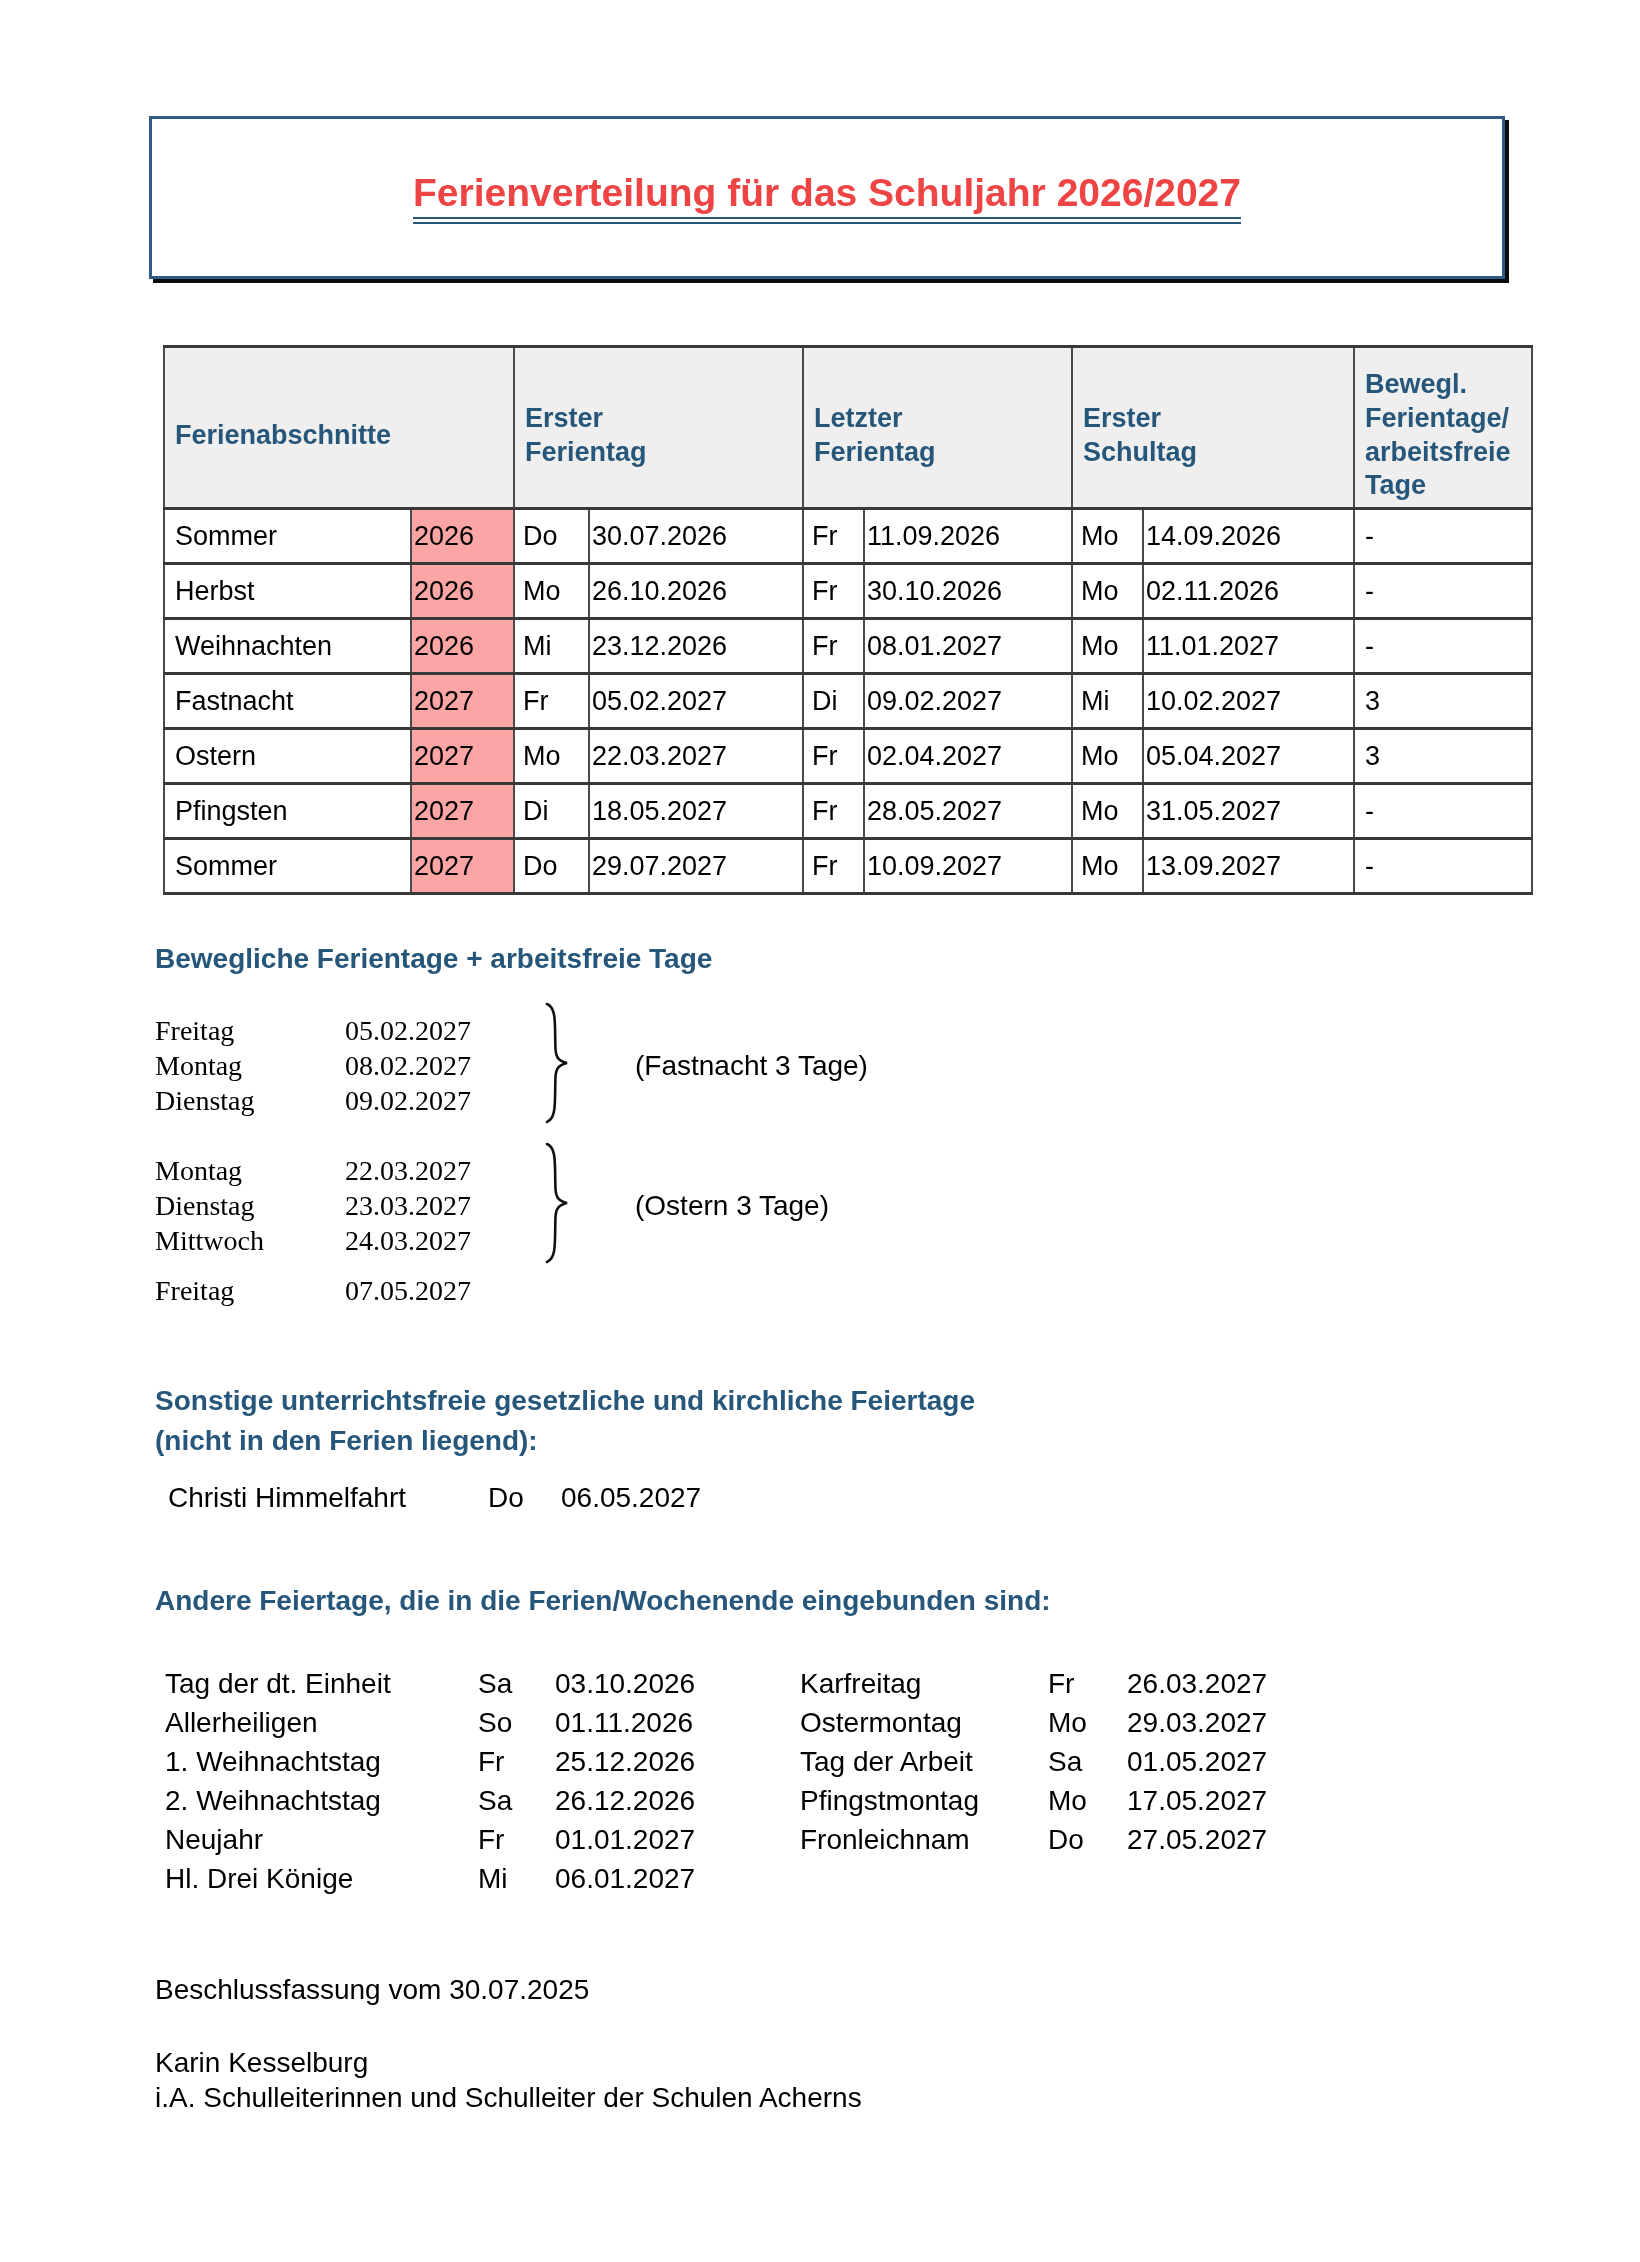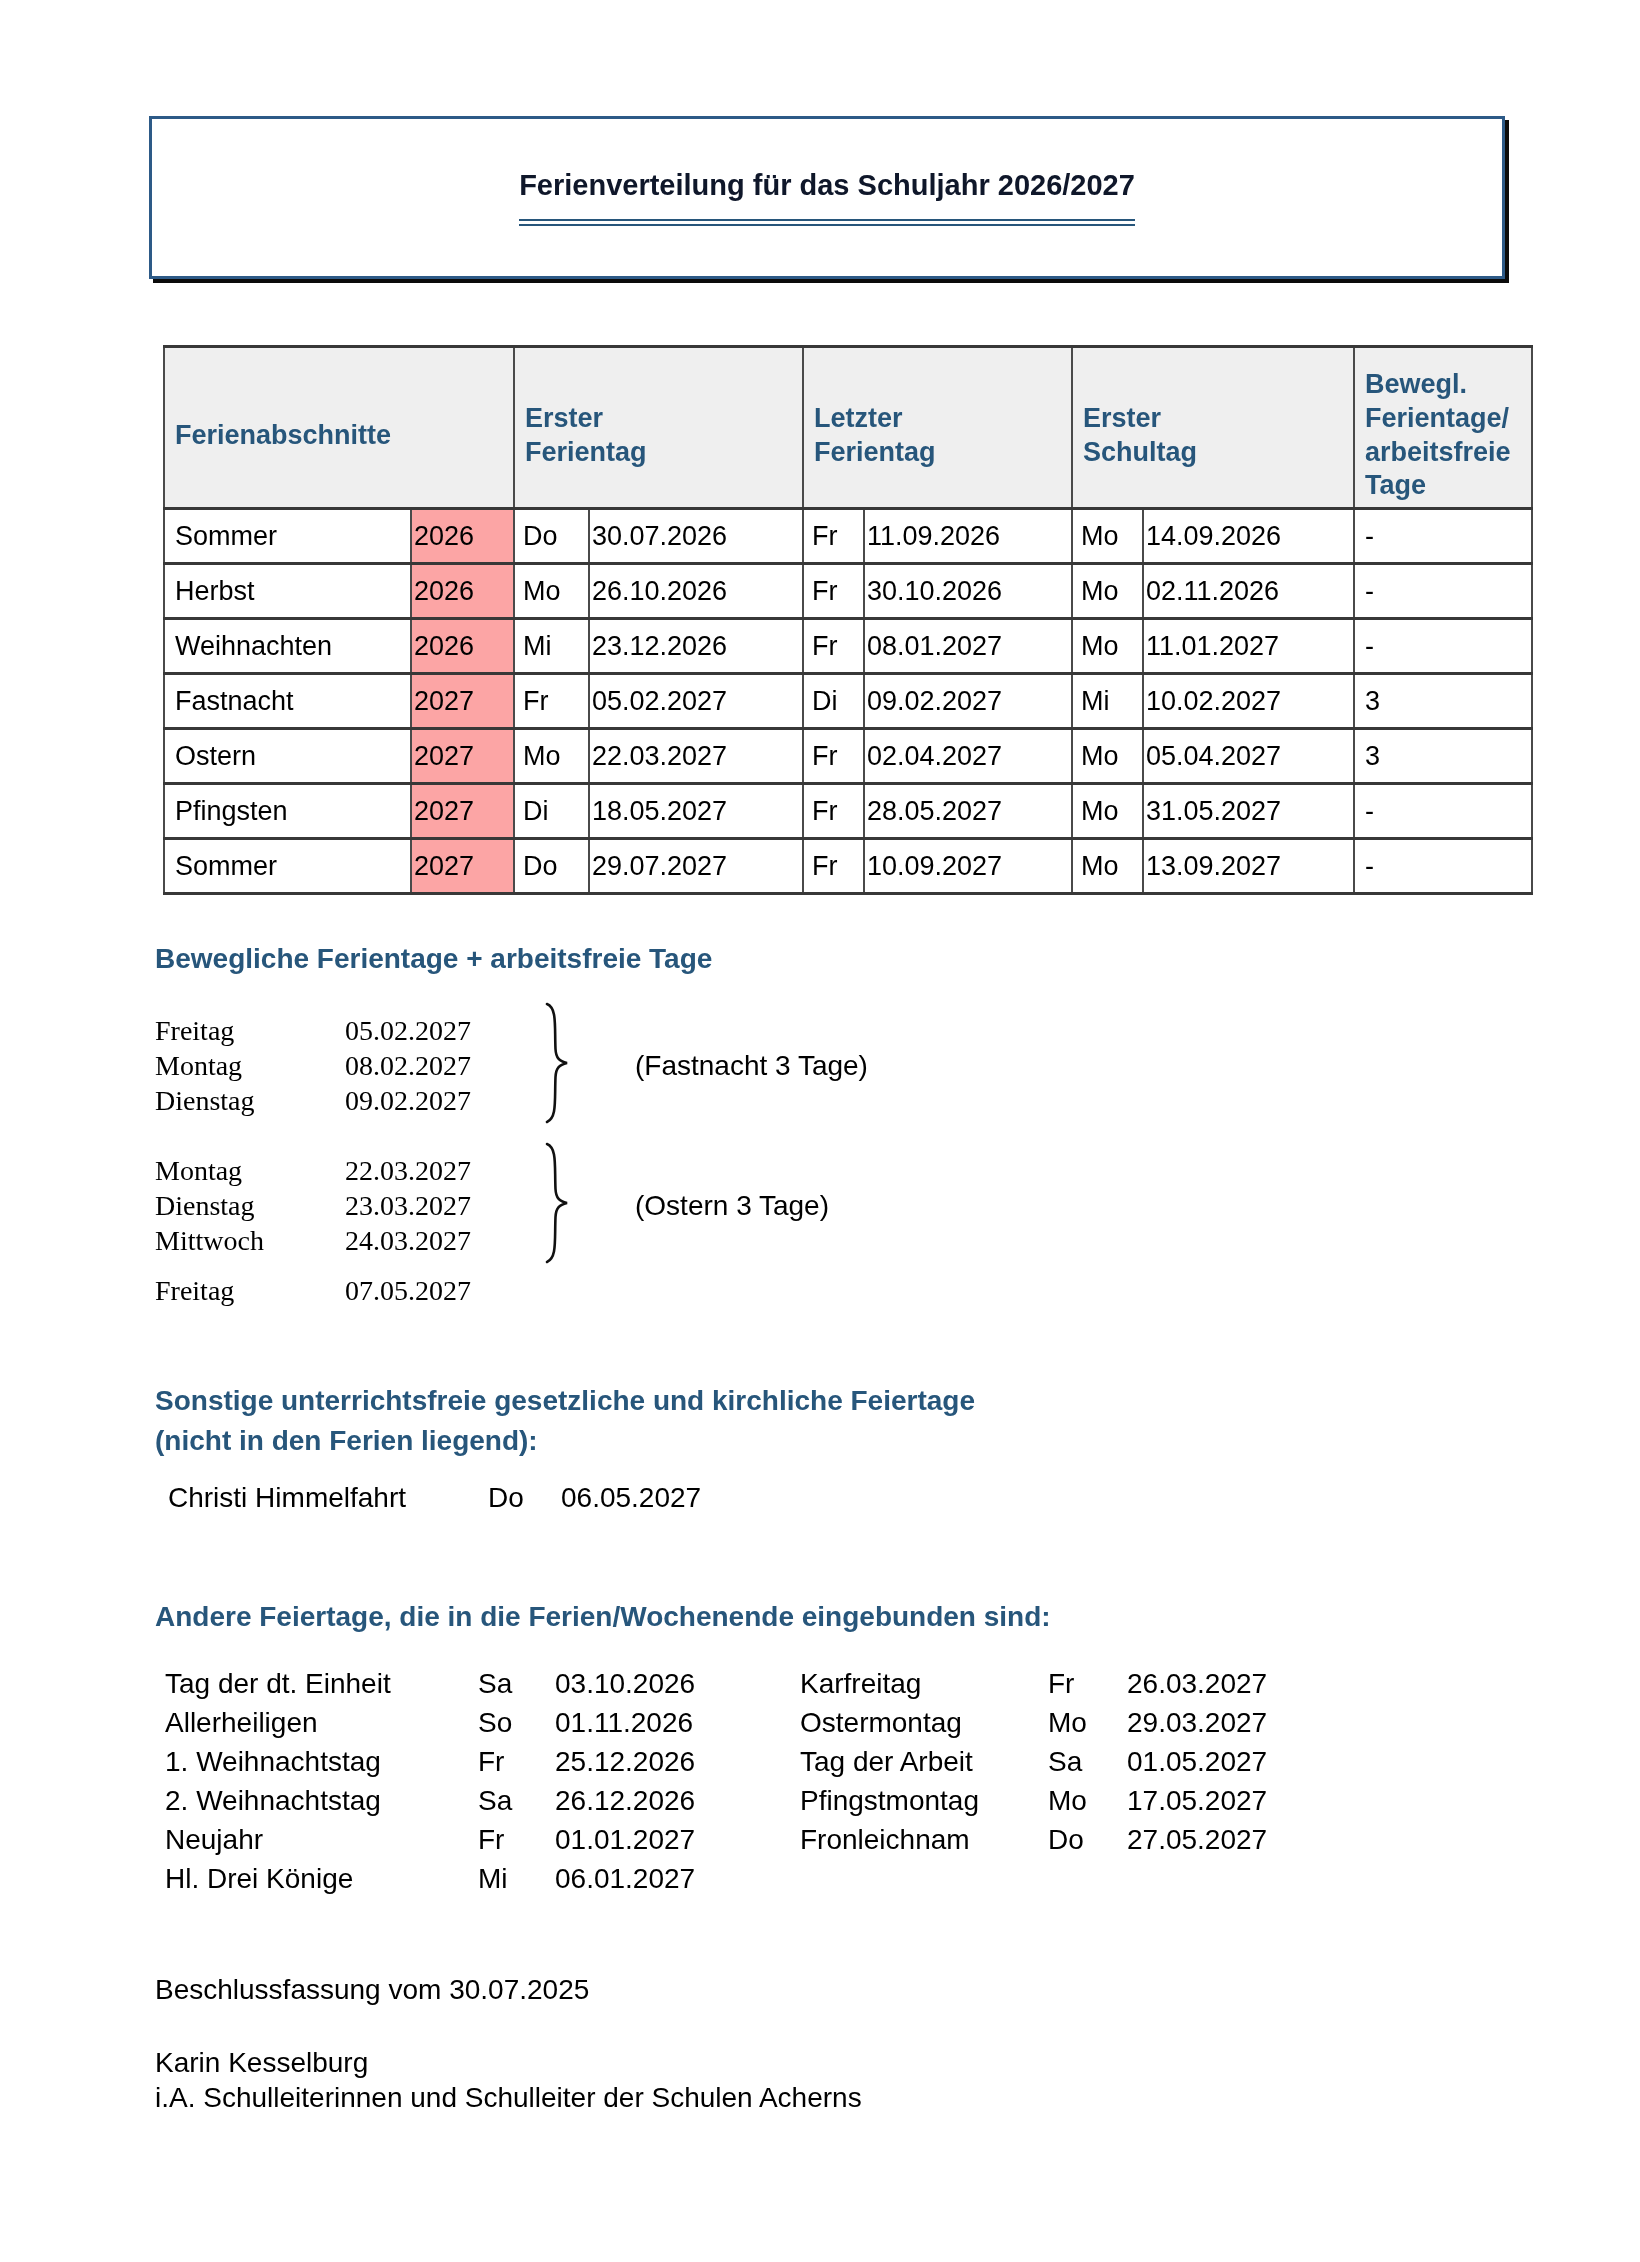--- a/index.html
+++ b/index.html
@@ -15,25 +15,25 @@
   .title-box {
     position: absolute;
     left: 149px; top: 116px;
     width: 1350px; height: 157px;
     border: 3px solid #2d5a87;
     box-shadow: 4px 4px 0 #0b0b0b;
     display: flex; align-items: center; justify-content: center;
     background: #fff;
   }
   .title-text {
-    color: #0f172a;
-    font-size: 29px;
+    color: #ef4444;
+    font-size: 39px;
     font-weight: bold;
     border-bottom: 7px double #27567b;
-    padding-bottom: 17px;
+    padding-bottom: 2px;
     white-space: nowrap;
   }
 
   
   table.holidays {
     position: absolute;
     left: 163px; top: 345px;
     width: 1368px;
     border-collapse: collapse;
     table-layout: fixed;
@@ -267,21 +267,21 @@
 </div>
 
 <div class="sec-heading" style="left:155px; top:1381px;">
   <div>Sonstige unterrichtsfreie gesetzliche und kirchliche Feiertage</div>
   <div>(nicht in den Ferien liegend):</div>
 </div>
 <div class="hrow" style="left:168px; top:1480px;">
   <span class="hname">Christi Himmelfahrt</span><span class="hday">Do</span><span>06.05.2027</span>
 </div>
 
-<div class="sec-heading" style="left:155px; top:1586px; line-height:30px;margin-top:16px;">Andere Feiertage, die in die Ferien/Wochenende eingebunden sind:</div>
+<div class="sec-heading" style="left:155px; top:1586px; line-height:30px;">Andere Feiertage, die in die Ferien/Wochenende eingebunden sind:</div>
 
 <div class="hlist left" style="left:165px; top:1664px;">
   <div class="lrow">
     <span class="lname">Tag der dt. Einheit</span><span class="lday">Sa</span><span>03.10.2026</span>
   </div>
   <div class="lrow">
     <span class="lname">Allerheiligen</span><span class="lday">So</span><span>01.11.2026</span>
   </div>
   <div class="lrow">
     <span class="lname">1. Weihnachtstag</span><span class="lday">Fr</span><span>25.12.2026</span>

